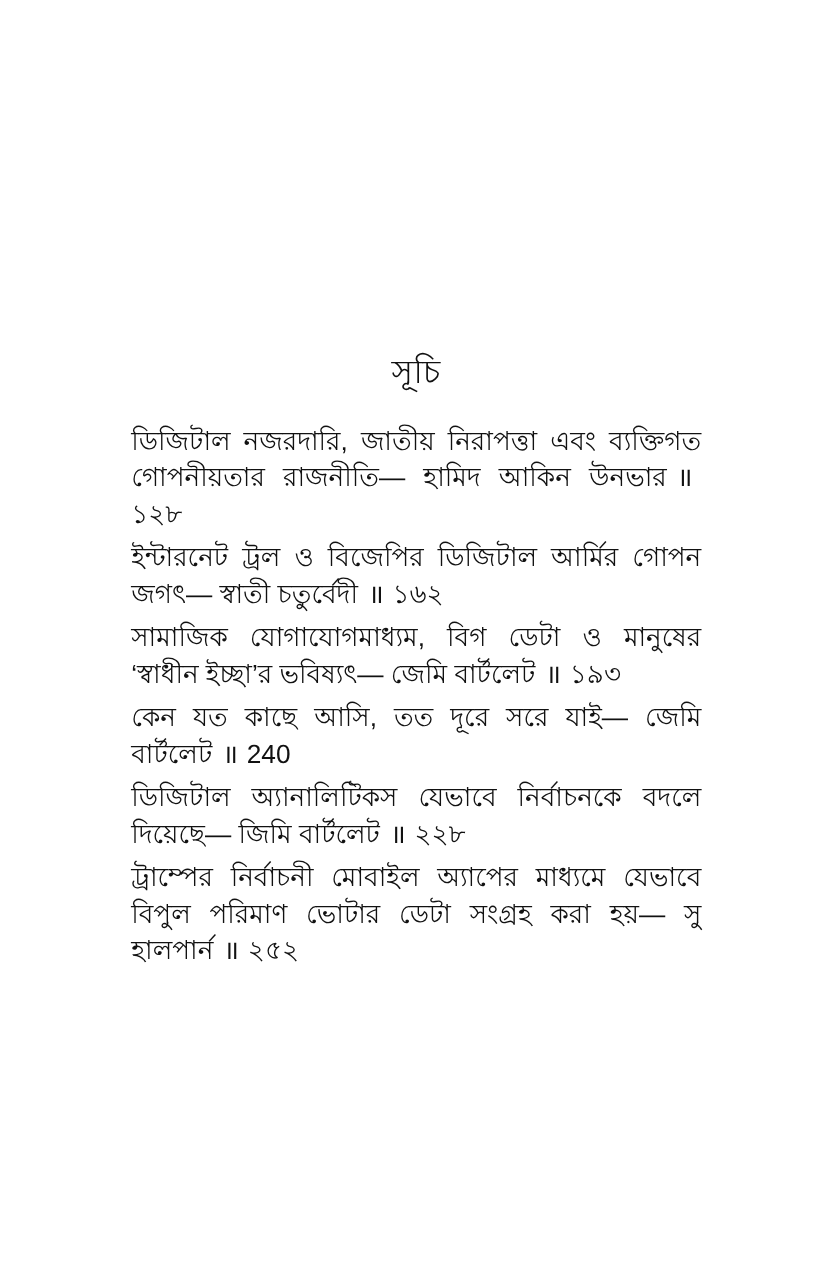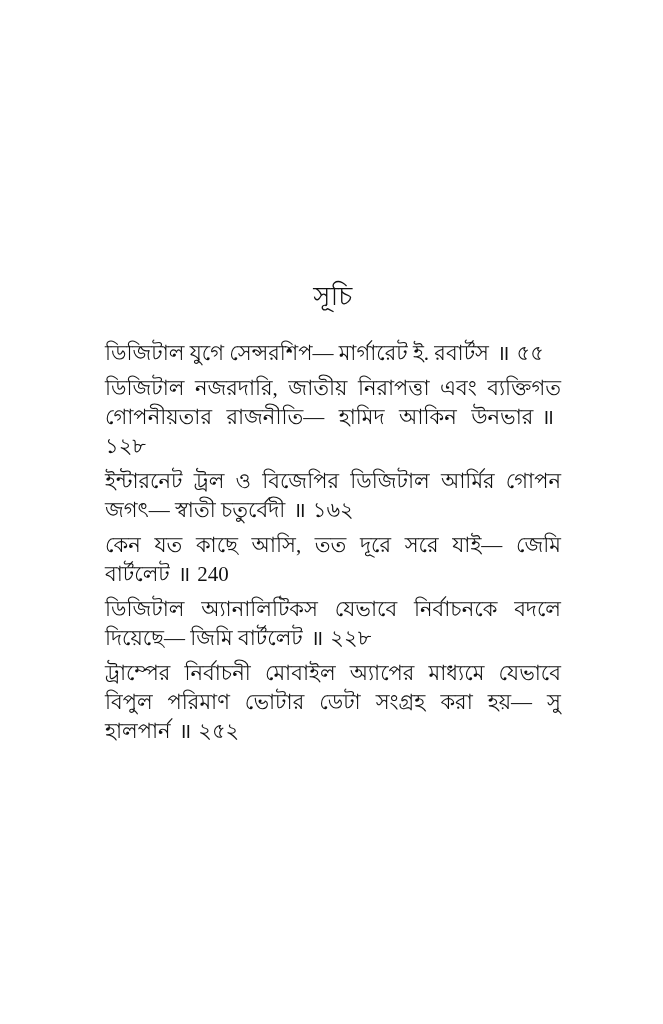--- a/index.html
+++ b/index.html
@@ -6,21 +6,21 @@
     margin: 0;
     padding: 0;
     background: #ffffff;
   }
   .page {
     position: relative;
     width: 663px;
     height: 1024px;
     background: #ffffff;
     overflow: hidden;
-    font-family: Liberation Serif, serif;
+    font-family: Liberation Sans, sans-serif;
     color: #111111;
   }
   .content {
     position: absolute;
     left: 105px;
     top: 281px;
     width: 456px;
   }
   .toc-title {
     text-align: center;
@@ -48,35 +48,35 @@
 <body>
 
 <div class="page">
   <div class="content">
 
     <h1 class="toc-title">সূচি</h1>
 
     <div class="toc-list">
 
 
-      <div class="toc-entry">
-        <span>ডিজিটাল যুগে সেন্সরশিপ— মার্গারেট ই. রবার্টস</span><span class="entry-sep">॥</span><span>৫৫</span>
-      </div>
 
 
       <div class="toc-entry">
         <span>ডিজিটাল নজরদারি, জাতীয় নিরাপত্তা এবং ব্যক্তিগত গোপনীয়তার রাজনীতি— হামিদ আকিন উনভার</span><span class="entry-sep">॥</span><span>১২৮</span>
       </div>
 
 
       <div class="toc-entry">
         <span>ইন্টারনেট ট্রল ও বিজেপির ডিজিটাল আর্মির গোপন জগৎ— স্বাতী চতুর্বেদী</span><span class="entry-sep">॥</span><span>১৬২</span>
       </div>
 
 
+      <div class="toc-entry">
+        <span>সামাজিক যোগাযোগমাধ্যম, বিগ ডেটা ও মানুষের ‘স্বাধীন ইচ্ছা’র ভবিষ্যৎ— জেমি বার্টলেট</span><span class="entry-sep">॥</span><span>১৯৩</span>
+      </div>
 
       <div class="toc-entry">
         <span>কেন যত কাছে আসি, তত দূরে সরে যাই— জেমি বার্টলেট</span><span class="entry-sep">॥</span><span>240</span>
       </div>
 
       <div class="toc-entry">
         <span>ডিজিটাল অ্যানালিটিকস যেভাবে নির্বাচনকে বদলে দিয়েছে— জিমি বার্টলেট</span><span class="entry-sep">॥</span><span>২২৮</span>
       </div>
 
       <div class="toc-entry">

